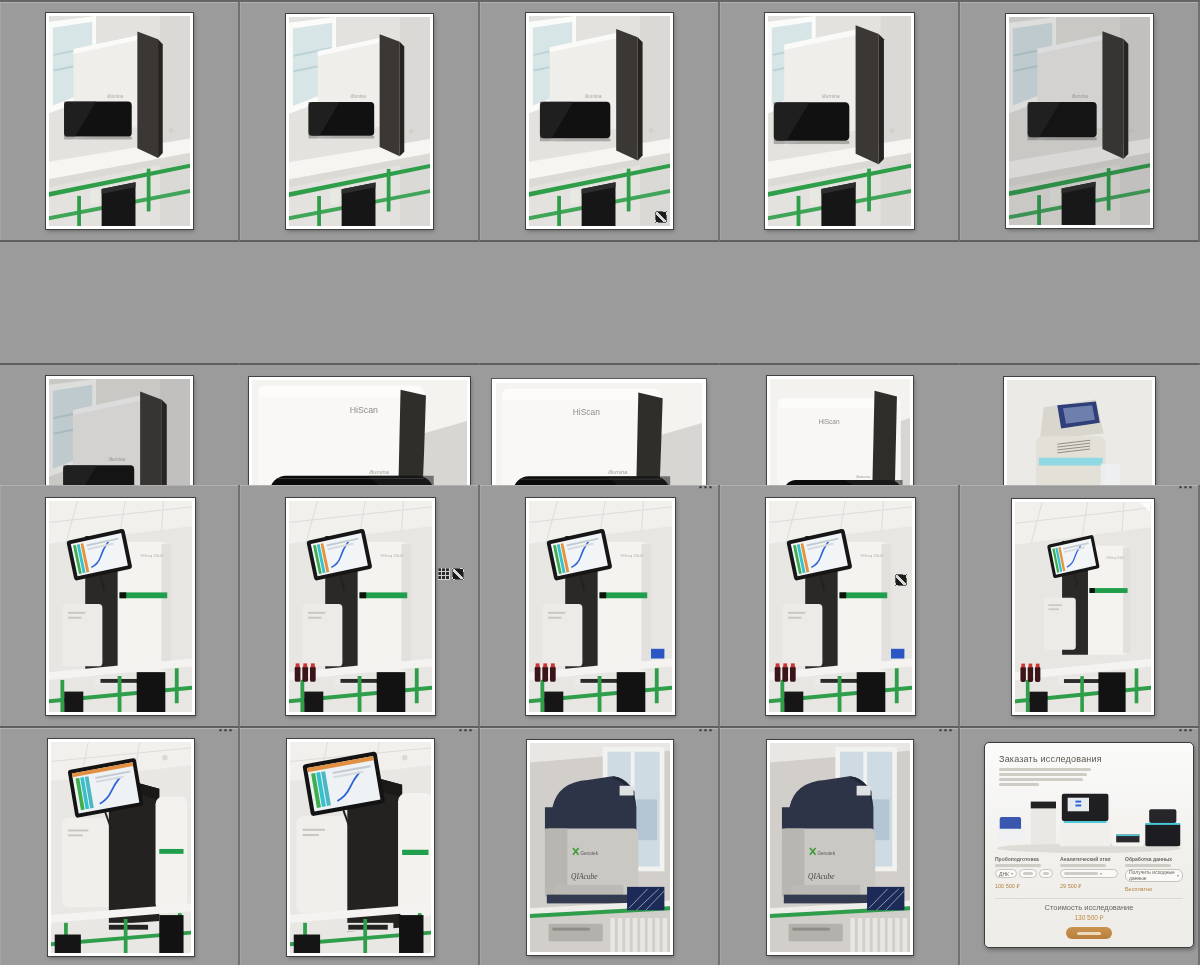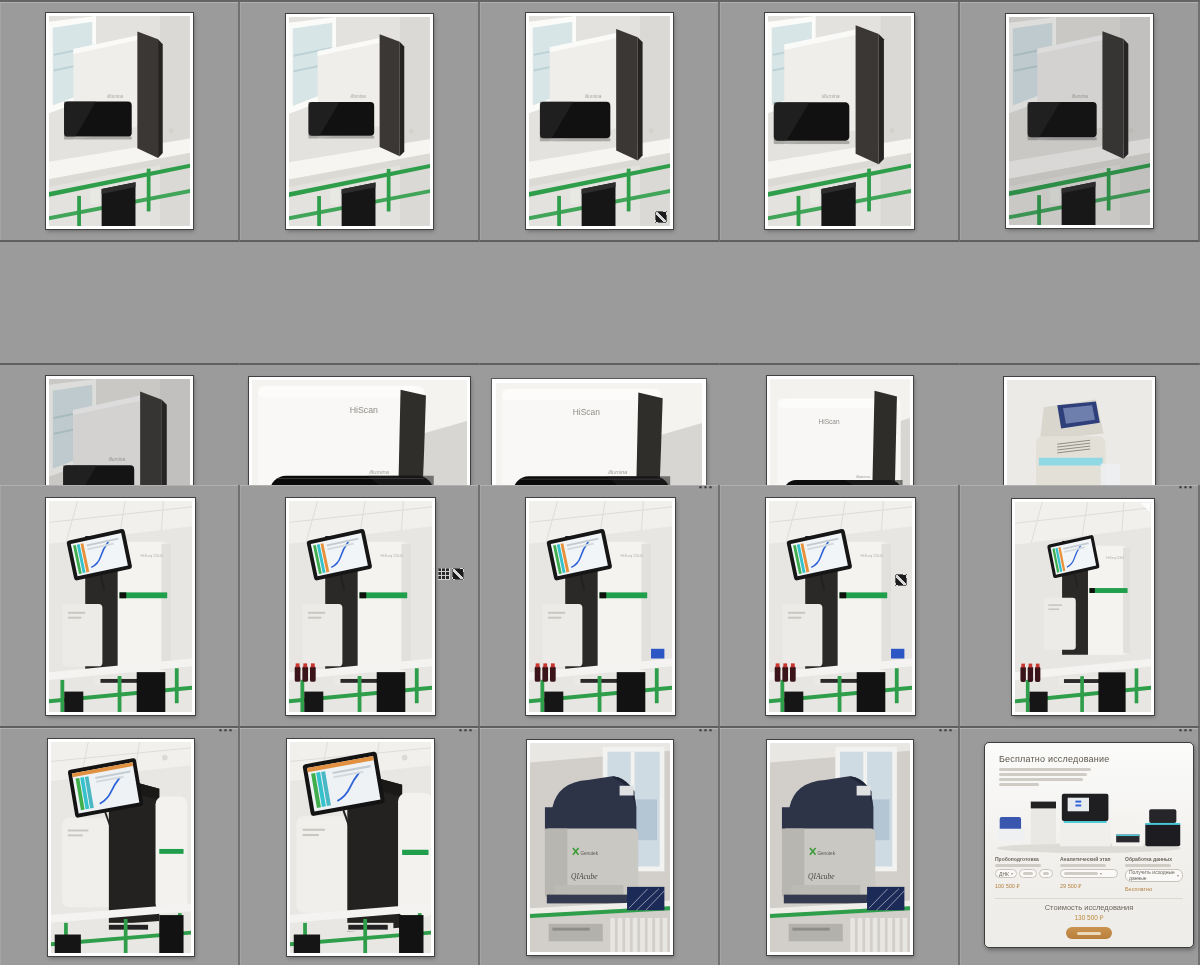--- a/index.html
+++ b/index.html
@@ -825,21 +825,21 @@
           </svg>
         </div>
       </div>
       <div class="cell">
         <div class="dots">
           <i></i>
           <i></i>
           <i></i>
         </div>
         <div class="wc" style="left: 24px; top: 14px; width: 210px; height: 206px;">
-    <div class="wc-title">Бесплатно исследование</div>
+    <div class="wc-title">Заказать исследования</div>
     <div class="wc-intro">
       <div class="skel" style="width:92px"></div>
             <div class="skel" style="width:88px"></div>
       <div class="skel" style="width:84px"></div>
             <div class="skel" style="width:40px"></div>
     </div>
     <svg class="wc-machines" width="196" height="66" viewBox="0 0 200 68">
   <ellipse cx="100" cy="62" rx="95" ry="5" fill="#dedcd7"></ellipse>
   <rect x="8" y="30" width="22" height="14" rx="2" fill="#3a57b0"></rect>
   <rect x="6" y="42" width="28" height="12" rx="1" fill="#eef0f2"></rect>
@@ -893,21 +893,21 @@
       <div class="pillrow">
                 <span class="pill" style="width:100%;height:13px">
                   <span style="white-space:normal;line-height:1.1">Получить исходные данные</span>
                   <span class="caret">▾</span>
                 </span>
               </div>
       <div class="price">Бесплатно</div>
     </div>
           </div>
     <div class="wc-div"></div>
-    <div class="wc-total-label">Стоимость исследования</div>
+    <div class="wc-total-label">Стоимость исследование</div>
     <div class="wc-total-value">130 500 ₽</div>
     <button class="wc-btn">
             <span class="skel"></span>
           </button>
         </div>
       </div>
     </div>
   </div>
 
 </body></html>

